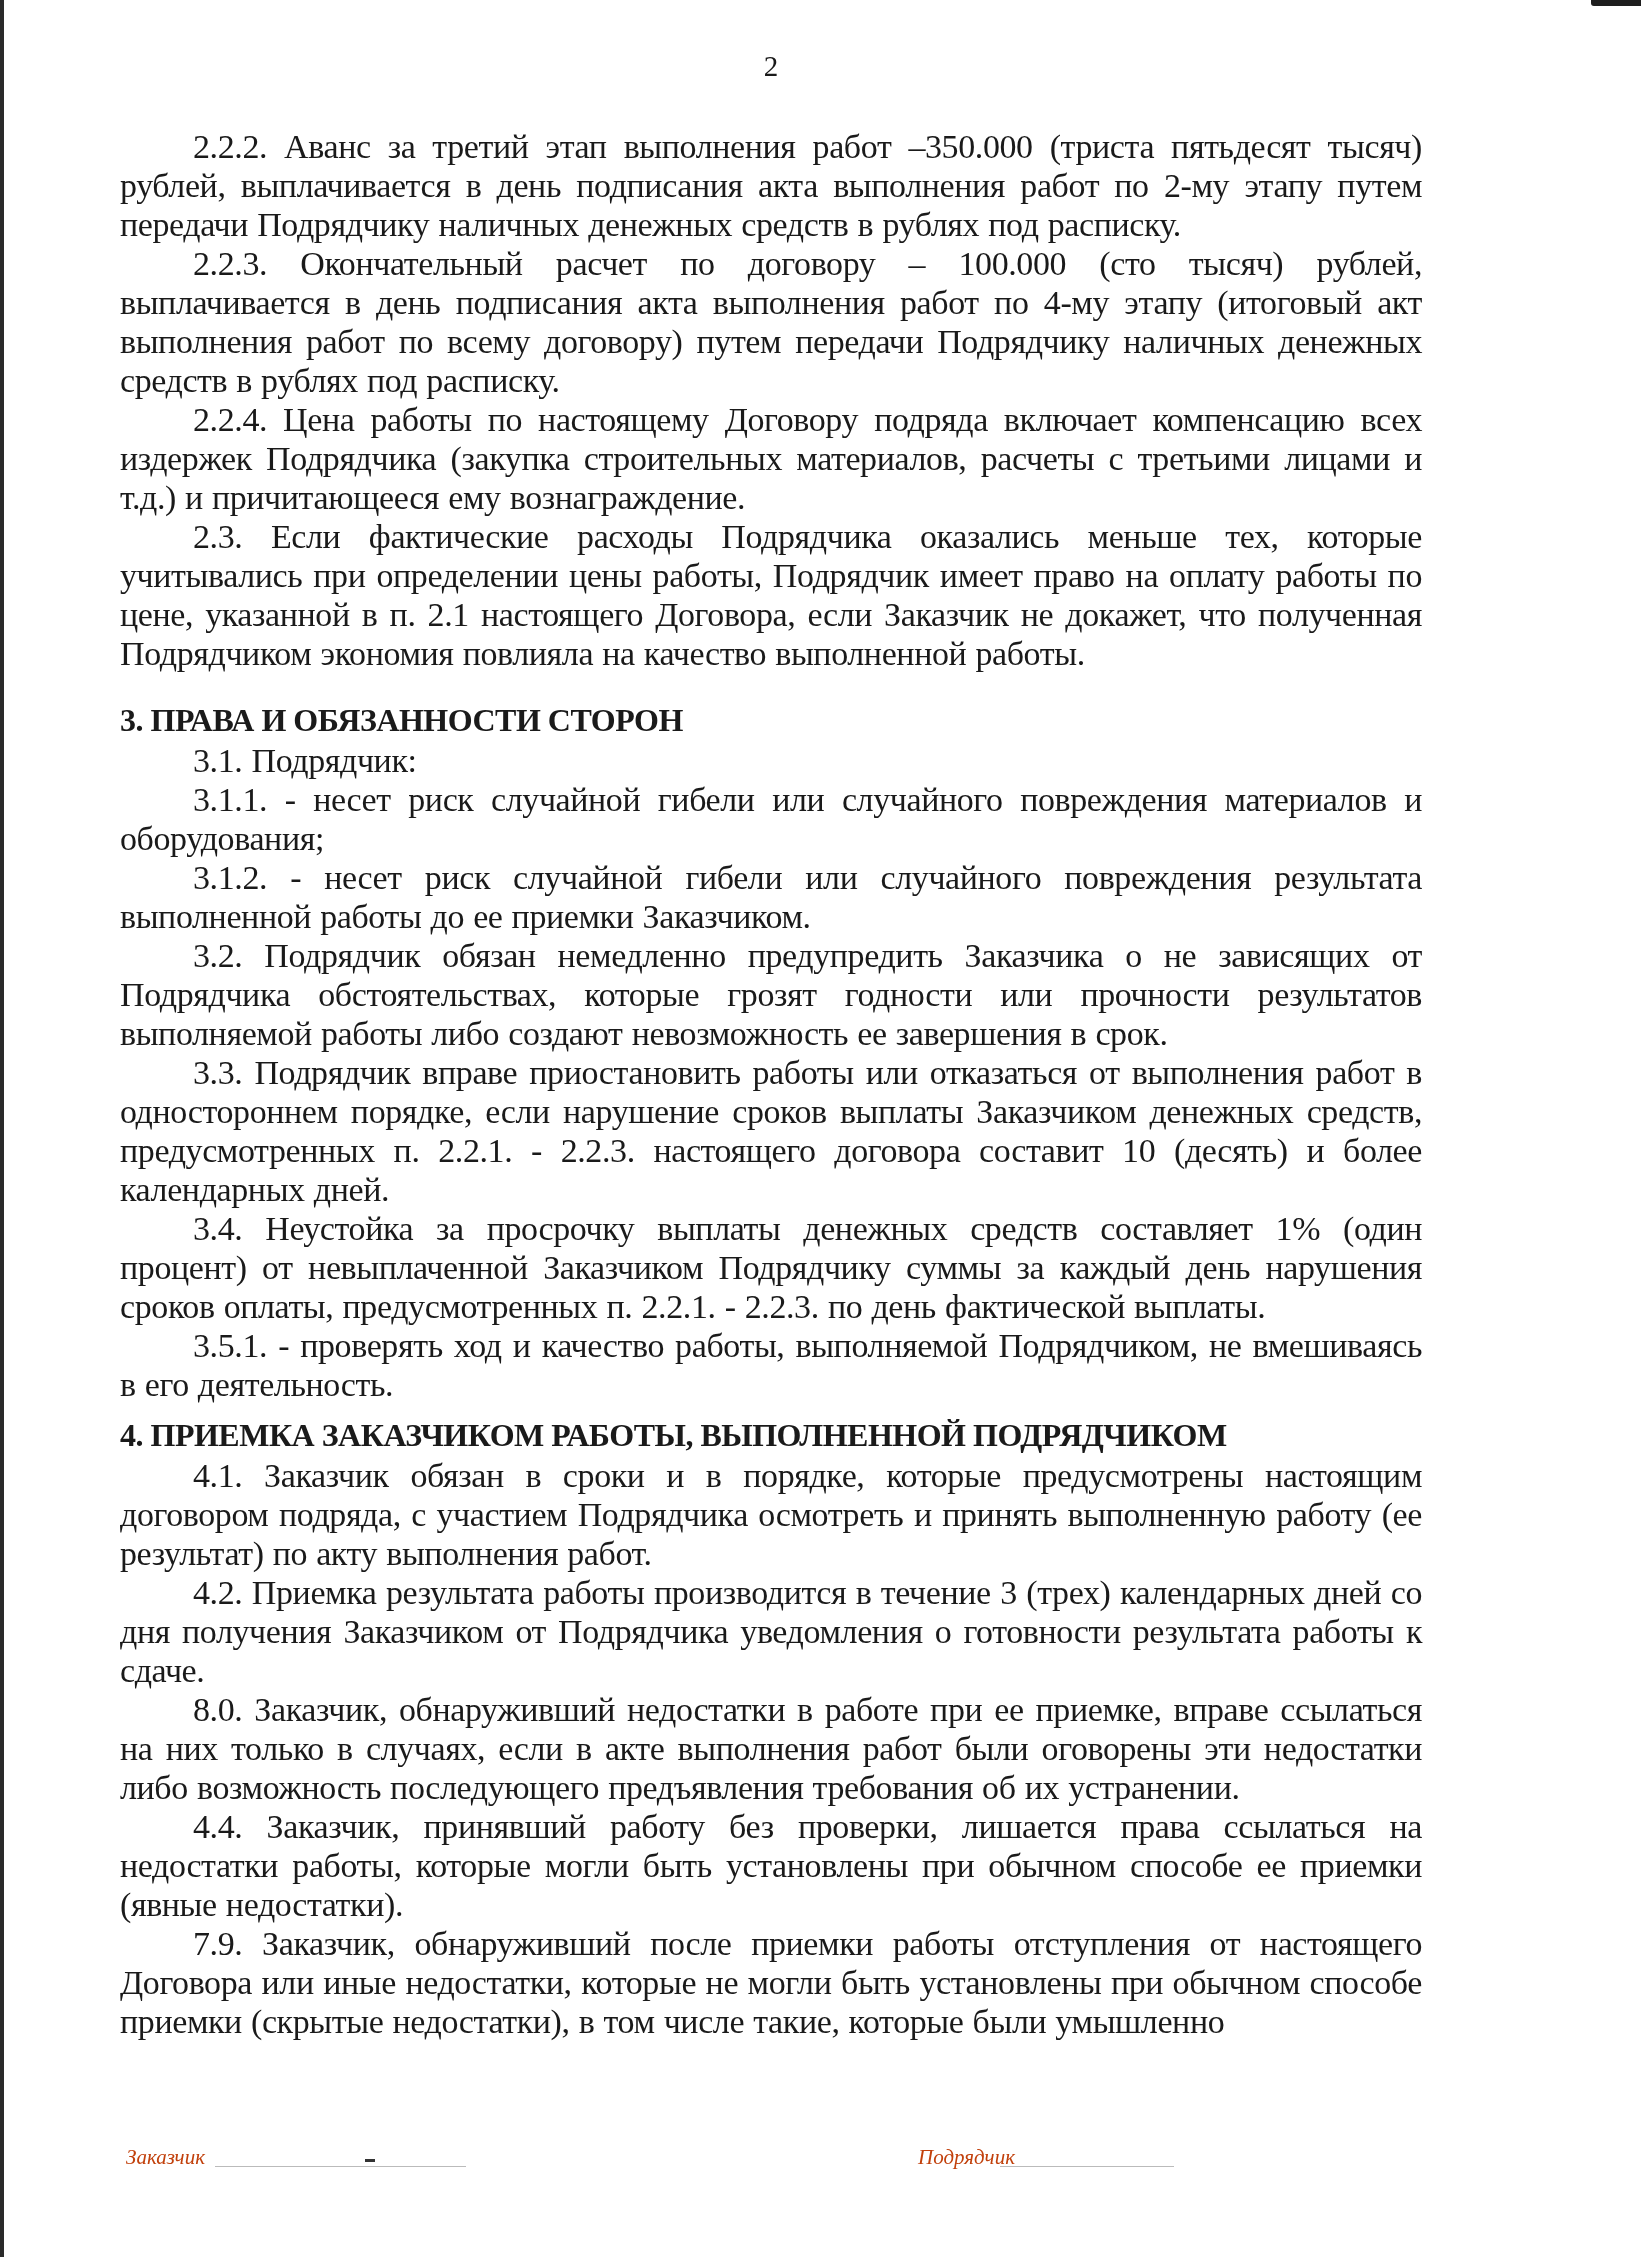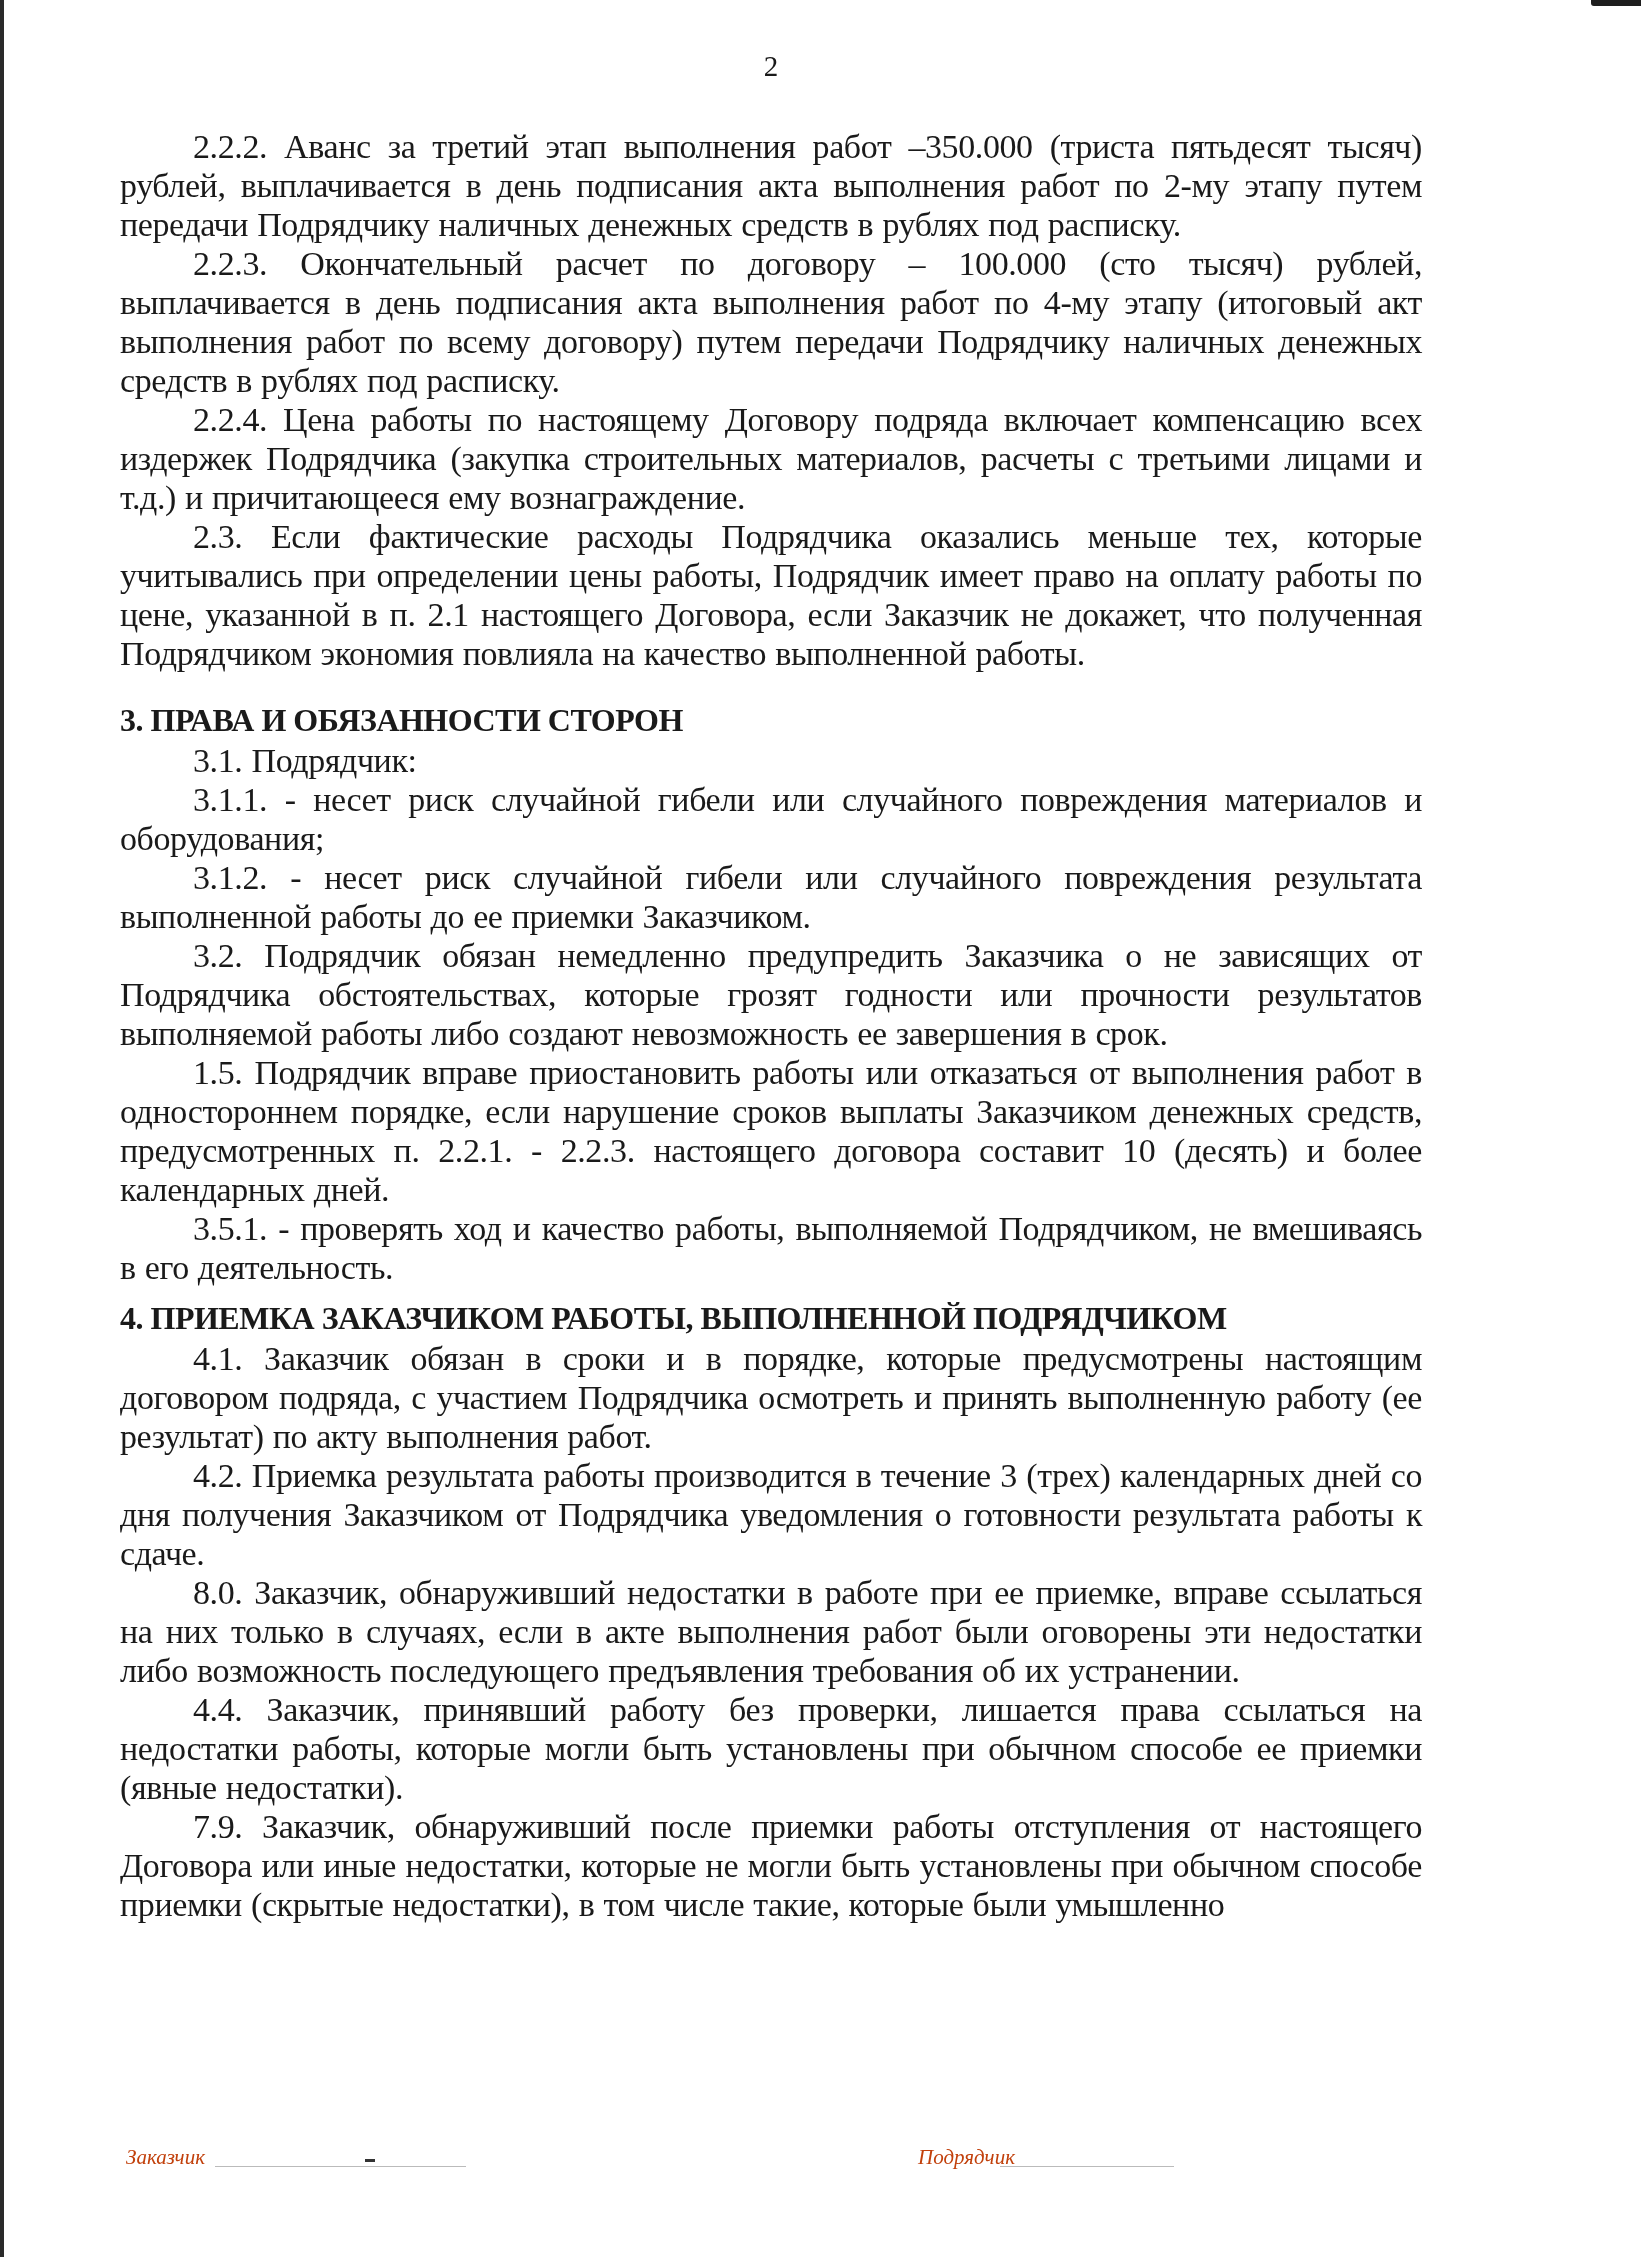--- a/index.html
+++ b/index.html
@@ -42,21 +42,22 @@
     <p class="para indent">2.2.2. Аванс за третий  этап выполнения работ –350.000  (триста пятьдесят тысяч) рублей, выплачивается в день подписания акта выполнения работ по 2-му этапу путем передачи Подрядчику наличных денежных средств в рублях под расписку.</p>
     <p class="para indent">2.2.3. Окончательный расчет по договору – 100.000 (сто тысяч) рублей, выплачивается в день подписания акта выполнения работ по 4-му этапу (итоговый акт выполнения работ по всему договору) путем передачи Подрядчику наличных денежных средств в рублях под расписку.</p>
     <p class="para indent">2.2.4. Цена работы по настоящему Договору подряда включает компенсацию всех издержек Подрядчика (закупка строительных материалов, расчеты с третьими лицами и т.д.) и причитающееся ему вознаграждение.</p>
     <p class="para indent">2.3. Если фактические расходы Подрядчика оказались меньше тех, которые учитывались при определении цены работы, Подрядчик имеет право на оплату работы по цене, указанной в п. 2.1 настоящего Договора, если Заказчик не докажет, что полученная Подрядчиком экономия повлияла на качество выполненной работы.</p>
 
     <h2 class="heading h3">3. ПРАВА И ОБЯЗАННОСТИ СТОРОН</h2>
     <p class="para indent">3.1. Подрядчик:</p>
     <p class="para indent">3.1.1. - несет риск случайной гибели или случайного повреждения материалов и оборудования;</p>
     <p class="para indent">3.1.2. - несет риск случайной гибели или случайного повреждения результата выполненной работы до ее приемки Заказчиком.</p>
     <p class="para indent">3.2. Подрядчик обязан немедленно предупредить Заказчика о не зависящих от Подрядчика обстоятельствах, которые грозят годности или прочности результатов выполняемой работы либо создают невозможность ее завершения в срок.</p>
-    <p class="para indent">1.5. Подрядчик вправе приостановить работы или отказаться от выполнения работ в одностороннем порядке, если нарушение сроков выплаты Заказчиком денежных средств, предусмотренных п. 2.2.1. - 2.2.3. настоящего договора составит 10 (десять) и более календарных дней.</p>
+    <p class="para indent">3.3. Подрядчик вправе приостановить работы или отказаться от выполнения работ в одностороннем порядке, если нарушение сроков выплаты Заказчиком денежных средств, предусмотренных п. 2.2.1. - 2.2.3. настоящего договора составит 10 (десять) и более календарных дней.</p>
+    <p class="para indent">3.4. Неустойка за просрочку выплаты денежных средств составляет 1% (один процент) от невыплаченной Заказчиком Подрядчику суммы за каждый день нарушения сроков оплаты, предусмотренных п. 2.2.1. - 2.2.3. по день фактической выплаты.</p>
     <p class="para indent">3.5.1. - проверять ход и качество работы, выполняемой Подрядчиком, не вмешиваясь в его деятельность.</p>
 
     <h2 class="heading h4">4. ПРИЕМКА ЗАКАЗЧИКОМ РАБОТЫ, ВЫПОЛНЕННОЙ ПОДРЯДЧИКОМ</h2>
     <p class="para indent">4.1. Заказчик обязан в сроки и в порядке, которые предусмотрены настоящим договором подряда, с участием Подрядчика осмотреть и принять выполненную работу (ее результат) по акту выполнения работ.</p>
     <p class="para indent">4.2. Приемка результата работы производится в течение 3 (трех) календарных дней со дня получения Заказчиком от Подрядчика уведомления о готовности результата работы к сдаче.</p>
     <p class="para indent">8.0. Заказчик, обнаруживший недостатки в работе при ее приемке, вправе ссылаться на них только в случаях, если в акте выполнения работ были оговорены эти недостатки либо возможность последующего предъявления требования об их устранении.</p>
     <p class="para indent">4.4. Заказчик, принявший работу без проверки, лишается права ссылаться на недостатки работы, которые могли быть установлены при обычном способе ее приемки (явные недостатки).</p>
     <p class="para indent">7.9. Заказчик, обнаруживший после приемки работы отступления от настоящего Договора или иные недостатки, которые не могли быть установлены при обычном способе приемки (скрытые недостатки), в том числе такие, которые были умышленно</p>
   </div>
 </div>

